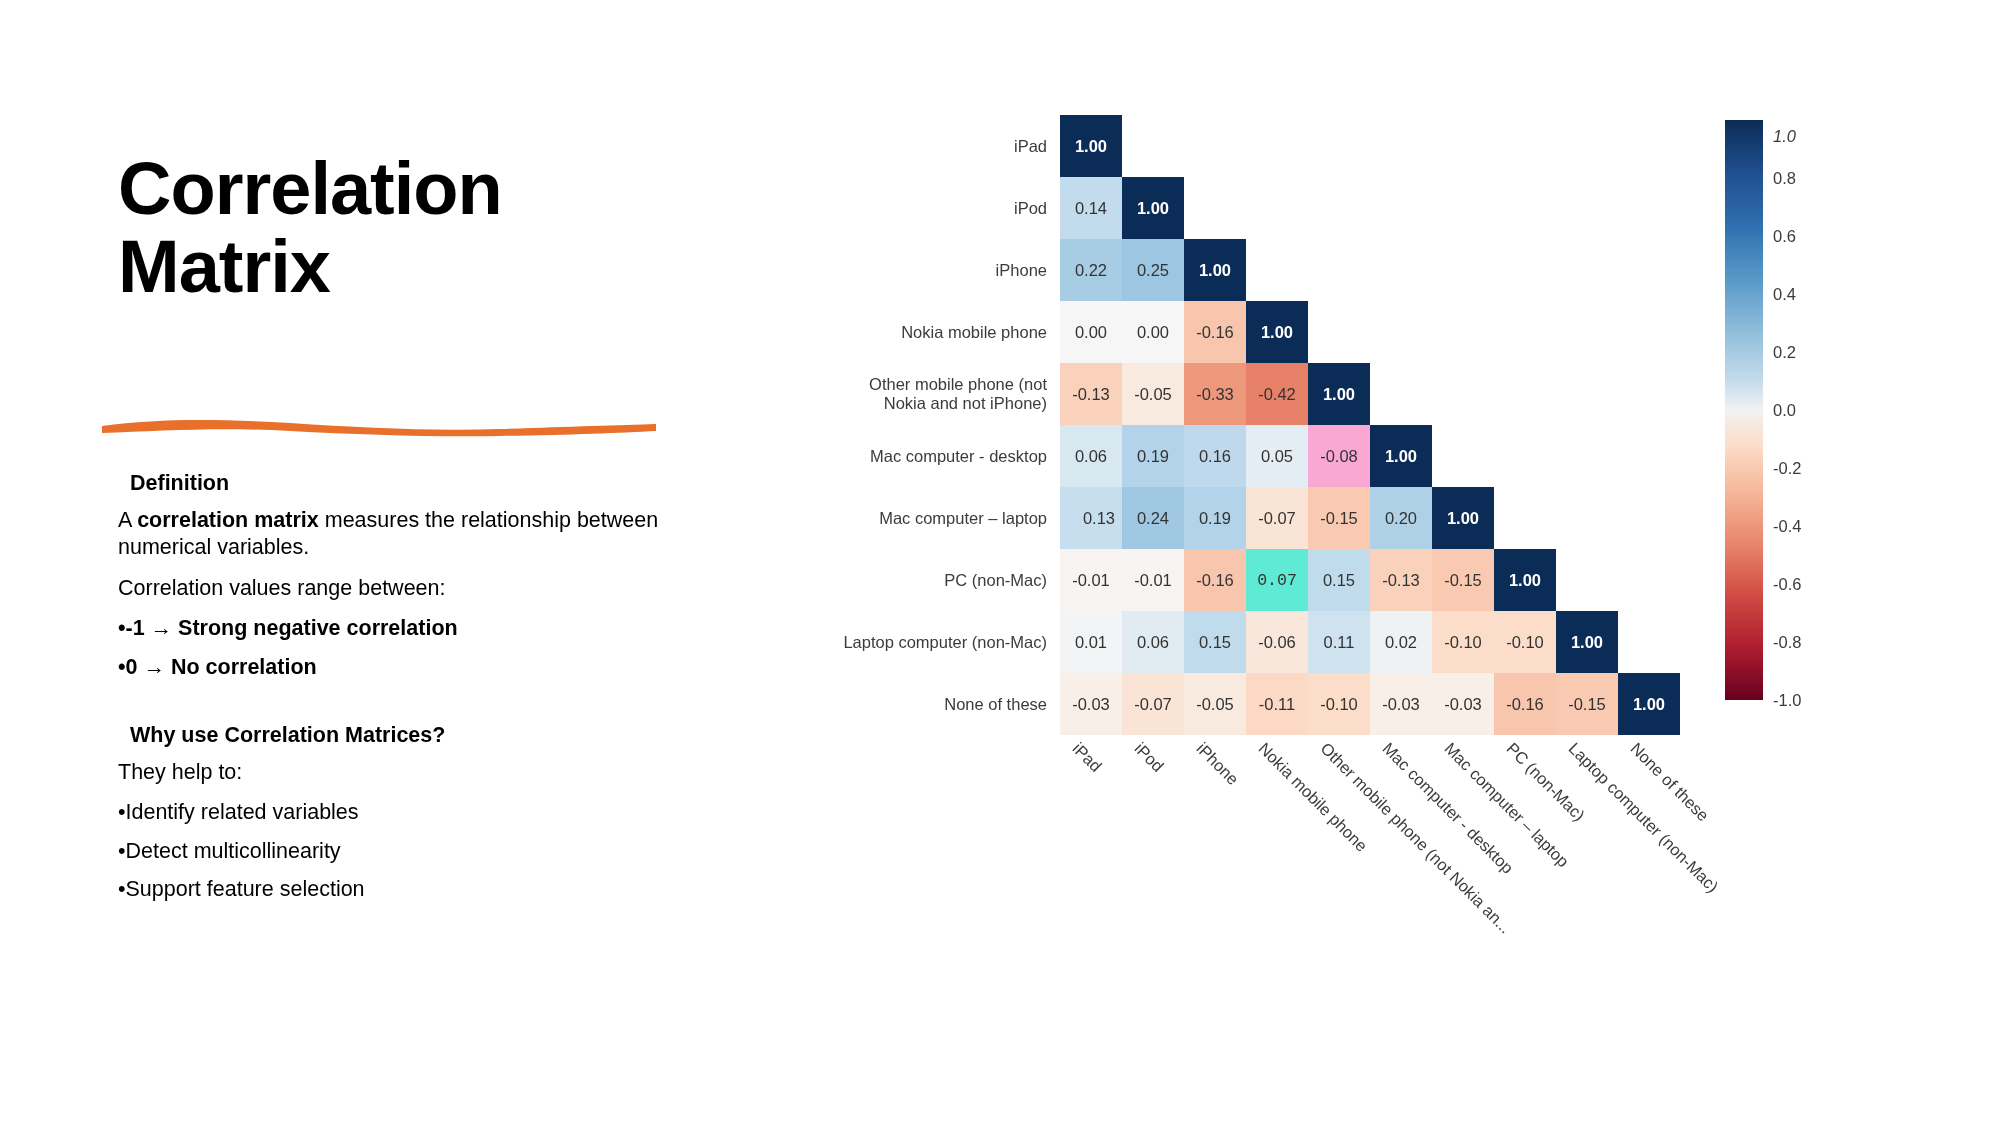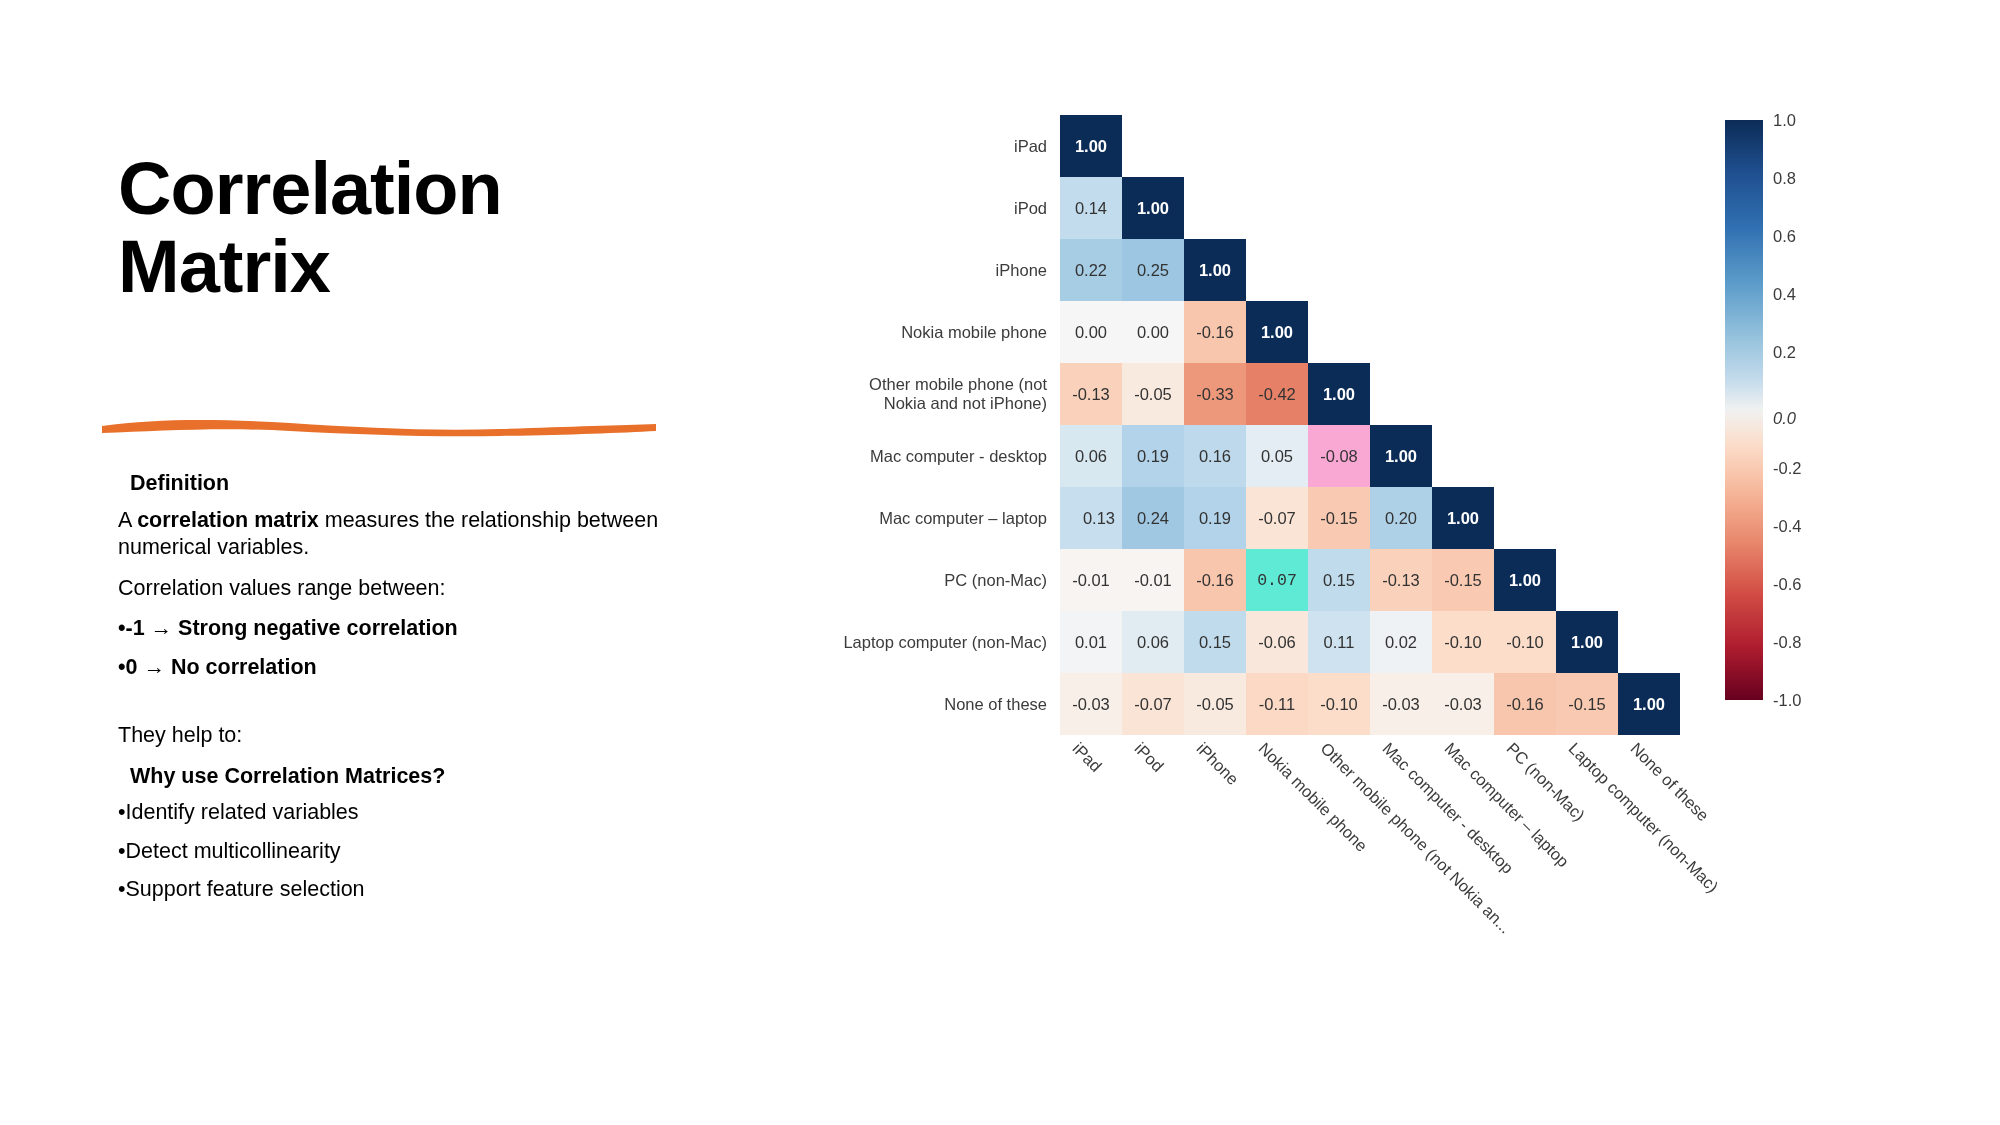--- a/index.html
+++ b/index.html
@@ -143,22 +143,22 @@
     <b><span>•</span><span>-1 → </span><span>Strong negative correlation</span></b>
   </div>
 
   <div class="para tight">
     <b><span>•</span><span>0 → </span><span>No correlation</span></b>
   </div>
 
 
   <div class="spacer"></div>
 
+  <div class="para head">Why use Correlation Matrices?</div>
   <div class="para">They help to:</div>
-  <div class="para head">Why use Correlation Matrices?</div>
   <div class="para tight">•Identify related variables</div>
   <div class="para tight">•Detect multicollinearity</div>
   <div class="para tight">•Support feature selection</div>
 </div>
 
 <div id="chart">
   <div id="matrix-wrap">
       <div class="mrow">
         <div class="rowlabel">iPad</div>
         <div class="cell diag" style="background: rgb(11, 44, 86); font-weight: bold;">1.00</div>
@@ -297,25 +297,25 @@
       <div class="xlab" style="left: 208px; top: 4px;">Nokia mobile phone</div>
       <div class="xlab" style="left: 270px; top: 4px;">Other mobile phone (not Nokia an...</div>
       <div class="xlab" style="left: 332px; top: 4px;">Mac computer - desktop</div>
       <div class="xlab" style="left: 394px; top: 4px;">Mac computer – laptop</div>
       <div class="xlab" style="left: 456px; top: 4px;">PC (non-Mac)</div>
       <div class="xlab" style="left: 518px; top: 4px;">Laptop computer (non-Mac)</div>
       <div class="xlab" style="left: 580px; top: 4px;">None of these</div>
     </div>
   <div id="colorbar-wrap">
     <div id="colorbar"></div>
-  <div class="cbtick" style="top: 0px;">1.0</div>
+  <div class="cbtick" style="top: 16px; font-style: italic;">1.0</div>
       <div class="cbtick" style="top: 58px;">0.8</div>
       <div class="cbtick" style="top: 116px;">0.6</div>
       <div class="cbtick" style="top: 174px;">0.4</div>
       <div class="cbtick" style="top: 232px;">0.2</div>
-      <div class="cbtick" style="top: 298px; font-style: italic;">0.0</div>
+      <div class="cbtick" style="top: 290px;">0.0</div>
       <div class="cbtick" style="top: 348px;">-0.2</div>
       <div class="cbtick" style="top: 406px;">-0.4</div>
       <div class="cbtick" style="top: 464px;">-0.6</div>
       <div class="cbtick" style="top: 522px;">-0.8</div>
       <div class="cbtick" style="top: 580px;">-1.0</div>
     </div>
 </div>
 
 </body></html>

